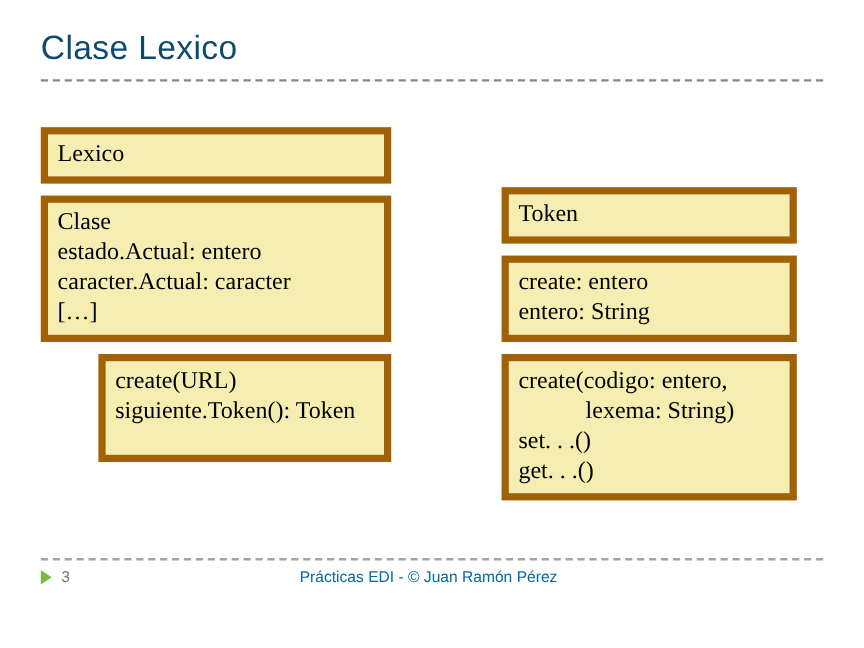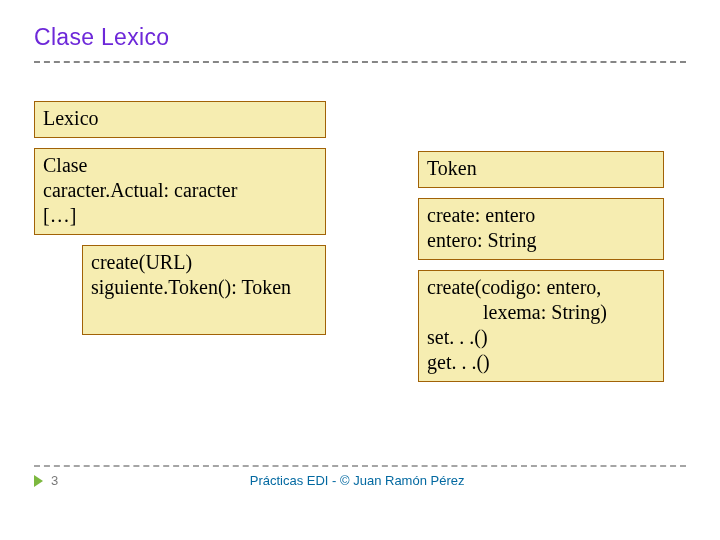--- a/index.html
+++ b/index.html
@@ -4,22 +4,22 @@
 <style>
   * { box-sizing: border-box; margin: 0; padding: 0; }
   html, body { width: 720px; height: 540px; background: #fff; font-family: Arial, Helvetica, sans-serif; }
   .slide {
     width: 720px;
     height: 540px;
     position: relative;
     padding: 24px 34px 0 34px;
   }
   .title {
-    font-size: 23px;
-    color: #6d28d9;
+    font-size: 28px;
+    color: #0c4a6e;
     font-weight: 400;
     margin-bottom: 10px;
     letter-spacing: 0.3px;
   }
   .hr-dashed {
     height: 0;
     border: 0;
     border-top: 2px dashed #868686;
     margin: 4px 0 38px 0;
   }
@@ -29,21 +29,21 @@
     gap: 48px;
   }
   .col {
     display: flex;
     flex-direction: column;
   }
   .col-left { width: 292px; }
   .col-right { width: 290px; margin-top: 50px; padding-left: 44px; }
   .box {
     background: #f6edb1;
-    border: 1px solid #a16207;
+    border: 6px solid #a16207;
     padding: 4px 8px 6px 8px;
     font-family: 'Times New Roman', Times, serif;
     font-size: 20px;
     color: #000;
     margin-bottom: 10px;
     line-height: 1.25;
   }
   .box .line { display: block; }
   .box.tall { min-height: 90px; margin-left: 48px; }
   .box.short { min-height: 30px; }
@@ -93,20 +93,21 @@
   <hr class="hr-dashed">
 
   <div class="content">
 
     <div class="col col-left">
       <div class="box short">
         <span class="line">Lexico</span>
       </div>
       <div class="box">
         <span class="line">Clase</span>
+        <span class="line">estado.Actual: entero</span>
         <span class="line">caracter.Actual: caracter</span>
         <span class="line">[…]</span>
       </div>
       <div class="box tall">
         <span class="line">create(URL)</span>
         <span class="line">siguiente.Token(): Token</span>
       </div>
     </div>
 
     <div class="col col-right">

